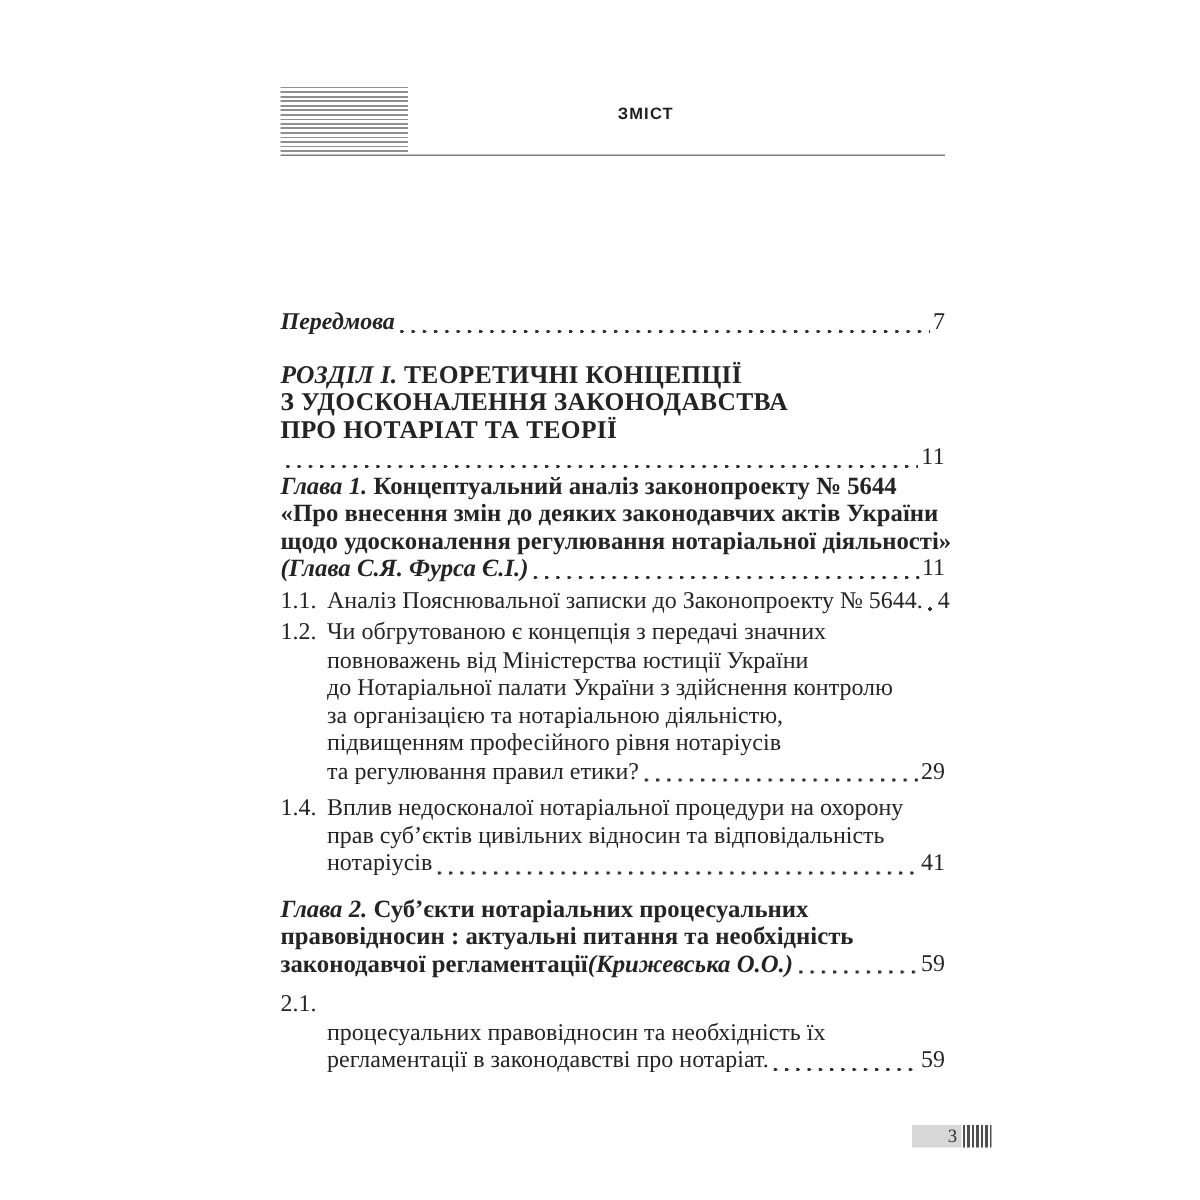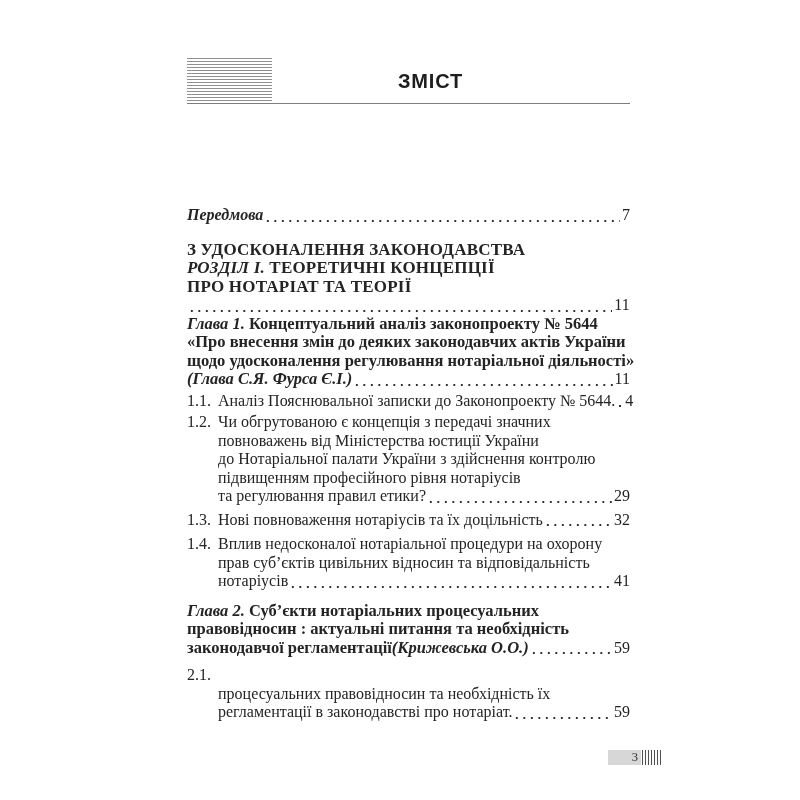--- a/index.html
+++ b/index.html
@@ -11,21 +11,21 @@
   .page{position:relative;width:800px;height:800px;background:#ffffff;overflow:hidden;}
 
   
   .hdr{position:absolute;left:187px;top:57px;width:443px;height:46px;}
   .hdr-stripes{
     position:absolute;left:0;top:1px;width:85px;height:45px;
     background:repeating-linear-gradient(to bottom,#8f8f8f 0 1px,#ffffff 1px 3px);
   }
   .hdr-title{
     position:absolute;left:50%;top:13px;transform:translateX(calc(-50% + 22px));
-    margin:0;font-family:"Liberation Sans", sans-serif;font-size:20px;font-weight:bold;
+    margin:0;font-family:"Liberation Sans", sans-serif;font-size:11px;font-weight:bold;
     letter-spacing:0.8px;color:#1e1e1e;
   }
   .hdr-rule{position:absolute;left:0;bottom:-1px;width:443px;height:0;border-top:1.5px solid #7d7d7d;}
 
   
   .toc{position:absolute;left:187px;top:206px;width:443px;font-size:16px;line-height:18.5px;}
   .line{white-space:nowrap;}
   .fl{display:flex;align-items:flex-end;}
   .fl > span{flex:0 0 auto;}
   .fl > .leader{flex:1 1 6px;min-width:6px;}
@@ -78,24 +78,24 @@
 
     <div class="entry e-preface">
       <div class="line fl">
         <span class="bi">Передмова</span>
         <span class="leader"></span>
         <span class="pg">7</span>
       </div>
     </div>
 
     <div class="entry e-sect1 sect-block">
-      <div class="line">З УДОСКОНАЛЕННЯ ЗАКОНОДАВСТВА</div>
       <div class="line">
         <span class="bi">РОЗДІЛ І.</span><span> ТЕОРЕТИЧНІ КОНЦЕПЦІЇ</span>
       </div>
+      <div class="line">З УДОСКОНАЛЕННЯ ЗАКОНОДАВСТВА</div>
       <div class="line">ПРО НОТАРІАТ ТА ТЕОРІЇ</div>
       <div class="line fl">
         <span class="leader"></span>
         <span class="pg">11</span>
       </div>
     </div>
 
     <div class="entry e-chap1 chap-block">
       <div class="line">
         <span class="bi">Глава 1.</span><span> Концептуальний аналіз законопроекту № 5644</span>
@@ -118,36 +118,29 @@
       </div>
     </div>
 
     <div class="entry e-i12 item">
       <div class="line fl first">
         <span class="num">1.2.</span>
         <span>Чи обгрутованою є концепція з передачі значних</span>
       </div>
       <div class="line">повноважень від Міністерства юстиції України</div>
       <div class="line">до Нотаріальної палати України з здійснення контролю</div>
+      <div class="line">за організацією та нотаріальною діяльністю,</div>
       <div class="line">підвищенням професійного рівня нотаріусів</div>
       <div class="line fl">
         <span>та регулювання правил етики?</span>
         <span class="leader"></span>
         <span class="pg">29</span>
       </div>
     </div>
 
-    <div class="entry e-i13 item">
-      <div class="line fl first">
-        <span class="num">1.3.</span>
-        <span>Нові повноваження нотаріусів та їх доцільність</span>
-        <span class="leader"></span>
-        <span class="pg">32</span>
-      </div>
-    </div>
 
     <div class="entry e-i14 item">
       <div class="line fl first">
         <span class="num">1.4.</span>
         <span>Вплив недосконалої нотаріальної процедури на охорону</span>
       </div>
       <div class="line">прав суб’єктів цивільних відносин та відповідальність</div>
       <div class="line fl">
         <span>нотаріусів</span>
         <span class="leader"></span>

